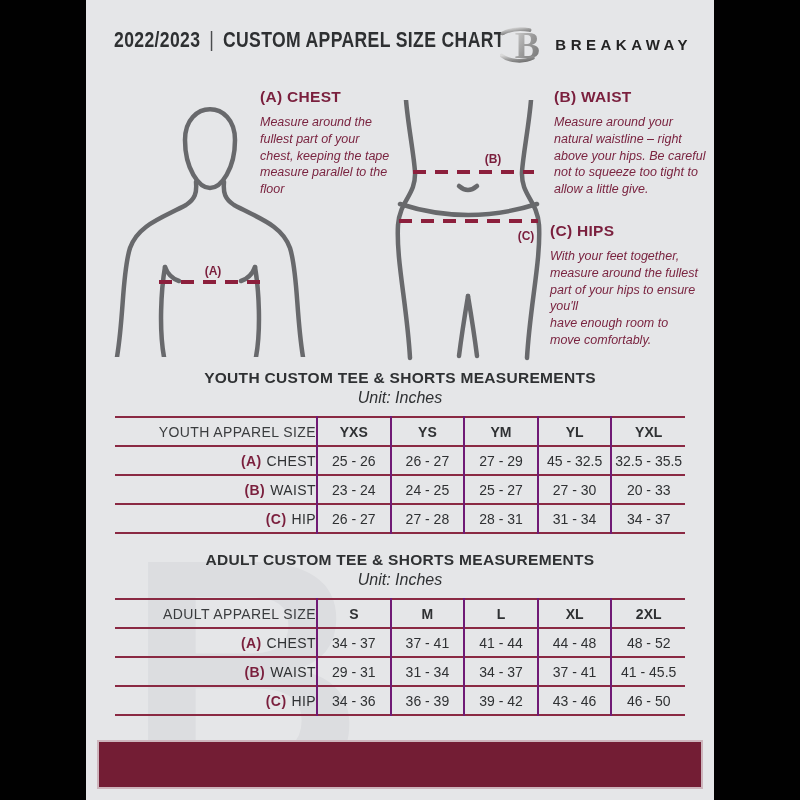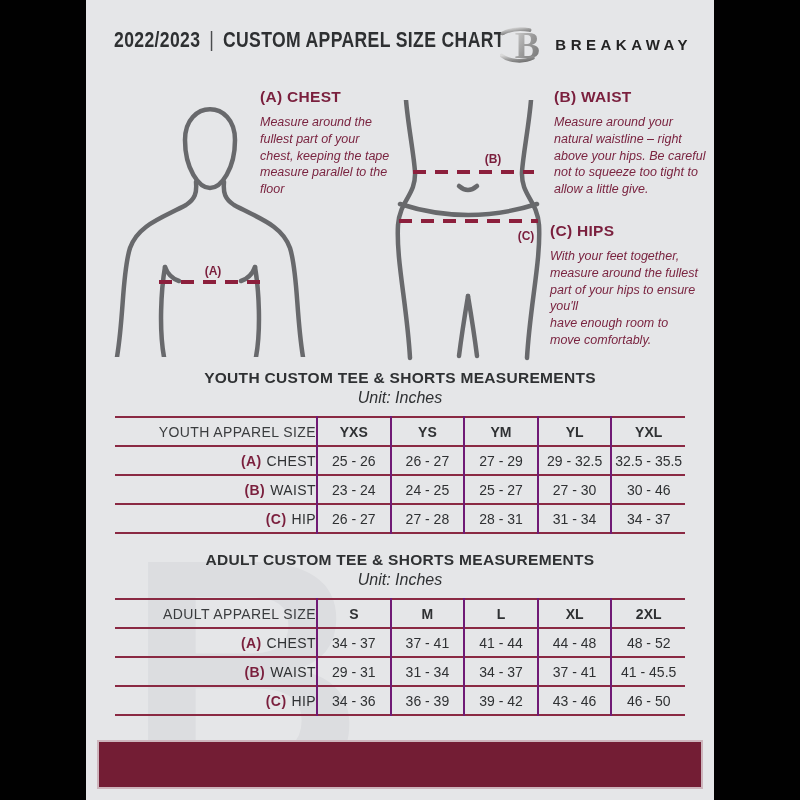--- a/index.html
+++ b/index.html
@@ -160,30 +160,30 @@
       <td>YS</td>
       <td>YM</td>
       <td>YL</td>
       <td>YXL</td>
     </tr>
     <tr>
       <td class="label-col"><span class="prefix">(A)</span><span>CHEST</span></td>
       <td>25 - 26</td>
       <td>26 - 27</td>
       <td>27 - 29</td>
-      <td>29 - 32.5</td>
+      <td>45 - 32.5</td>
       <td>32.5 - 35.5</td>
     </tr>
     <tr>
       <td class="label-col"><span class="prefix">(B)</span><span>WAIST</span></td>
       <td>23 - 24</td>
       <td>24 - 25</td>
       <td>25 - 27</td>
       <td>27 - 30</td>
-      <td>30 - 46</td>
+      <td>20 - 33</td>
     </tr>
     <tr>
       <td class="label-col"><span class="prefix">(C)</span><span>HIP</span></td>
       <td>26 - 27</td>
       <td>27 - 28</td>
       <td>28 - 31</td>
       <td>31 - 34</td>
       <td>34 - 37</td>
     </tr>
   </tbody>

